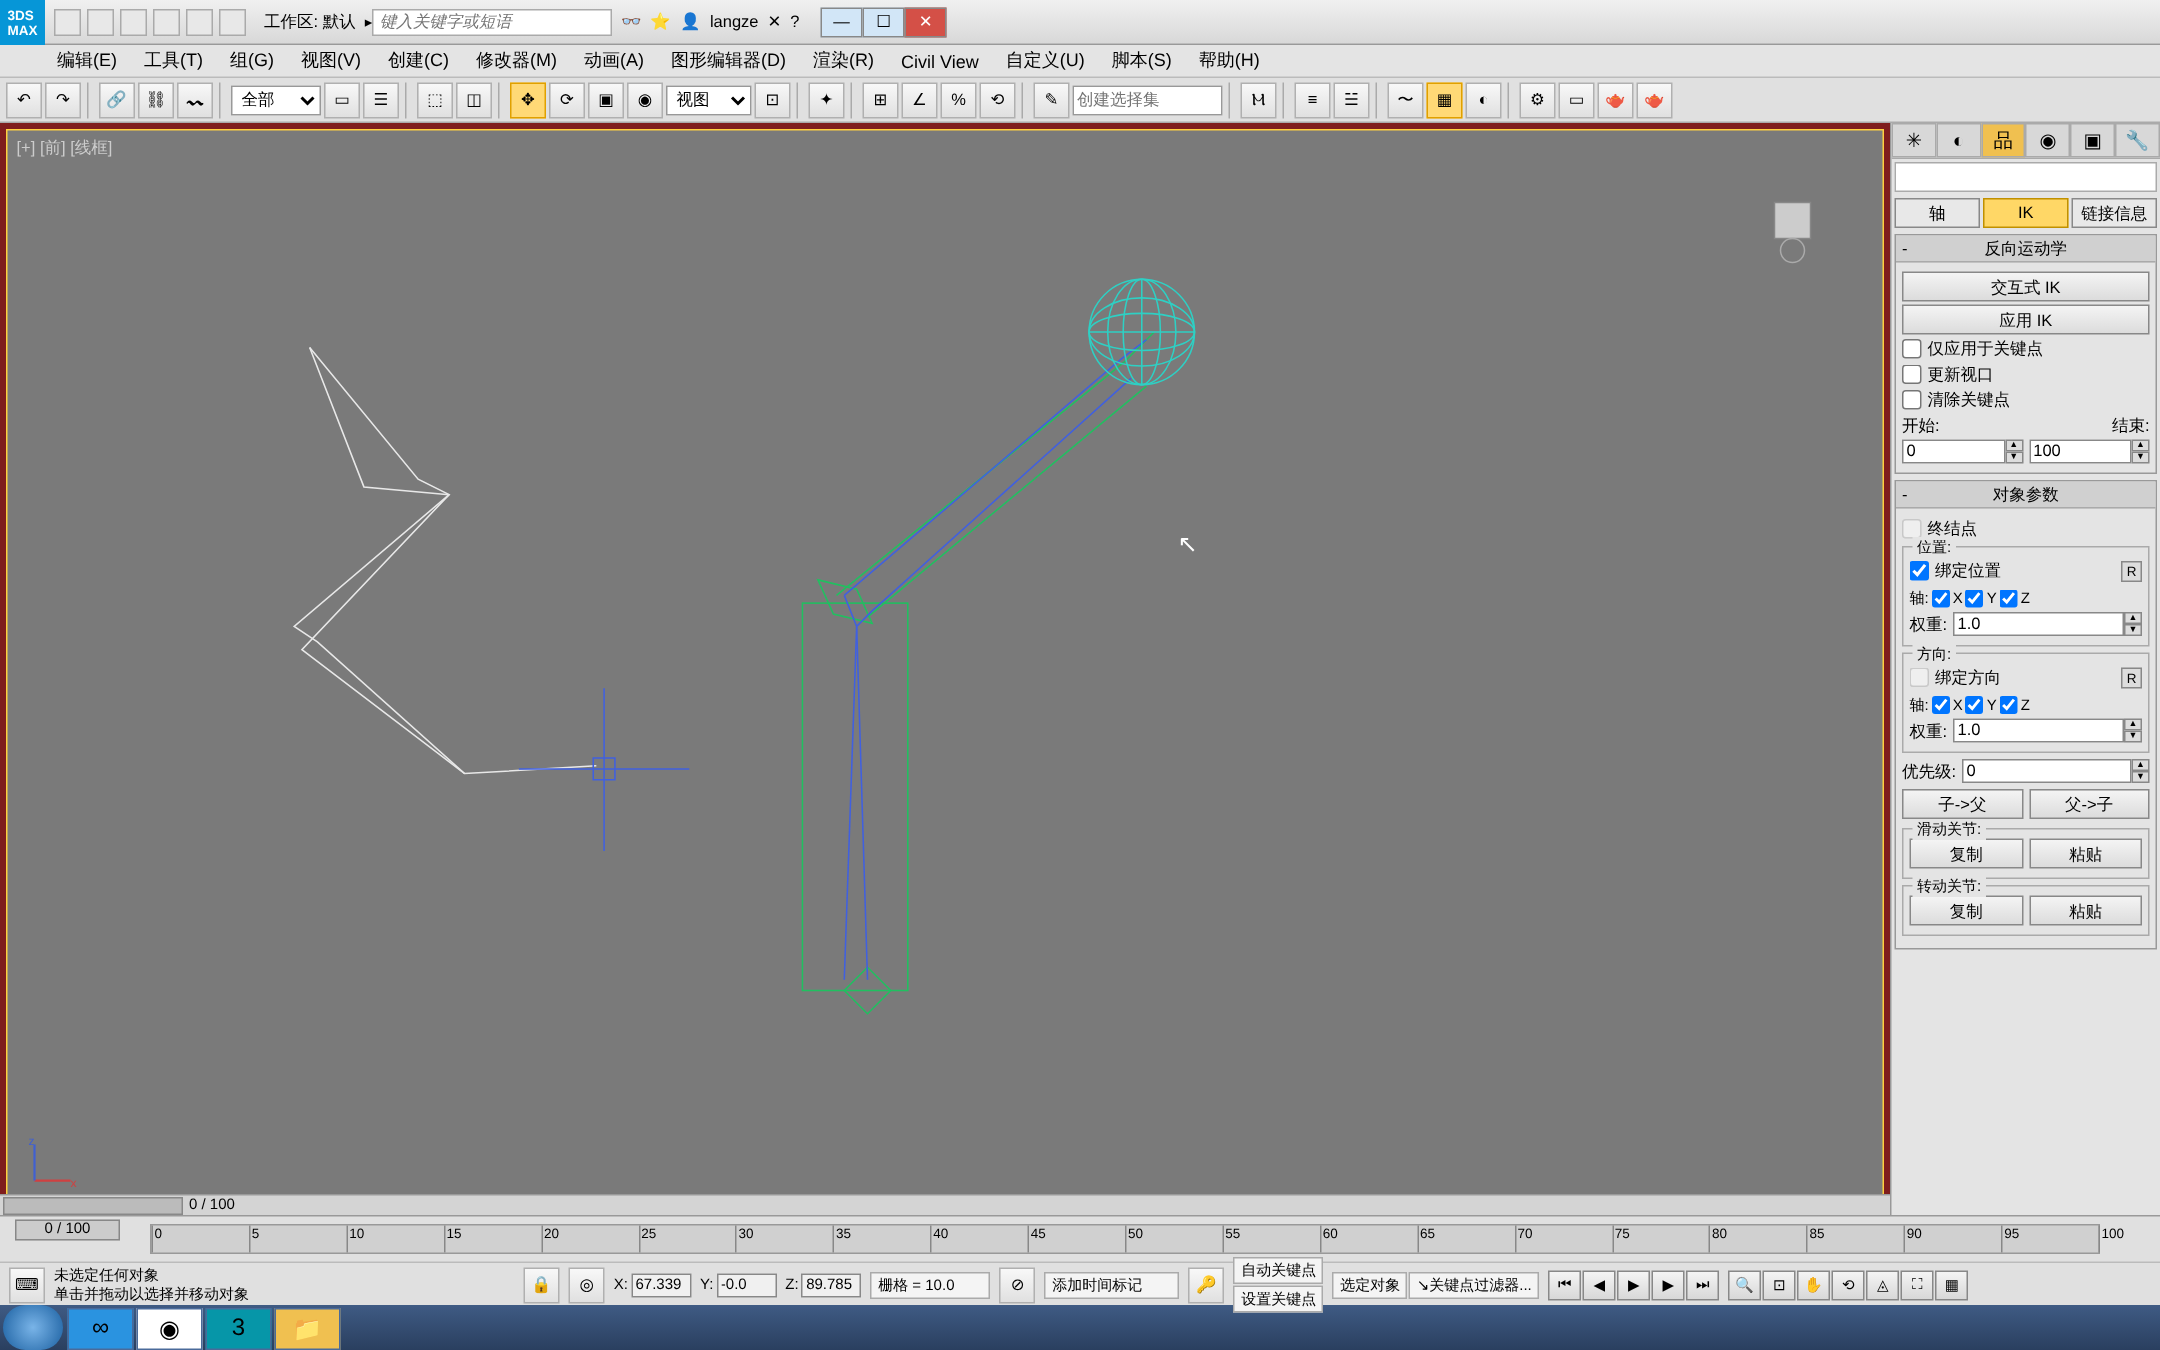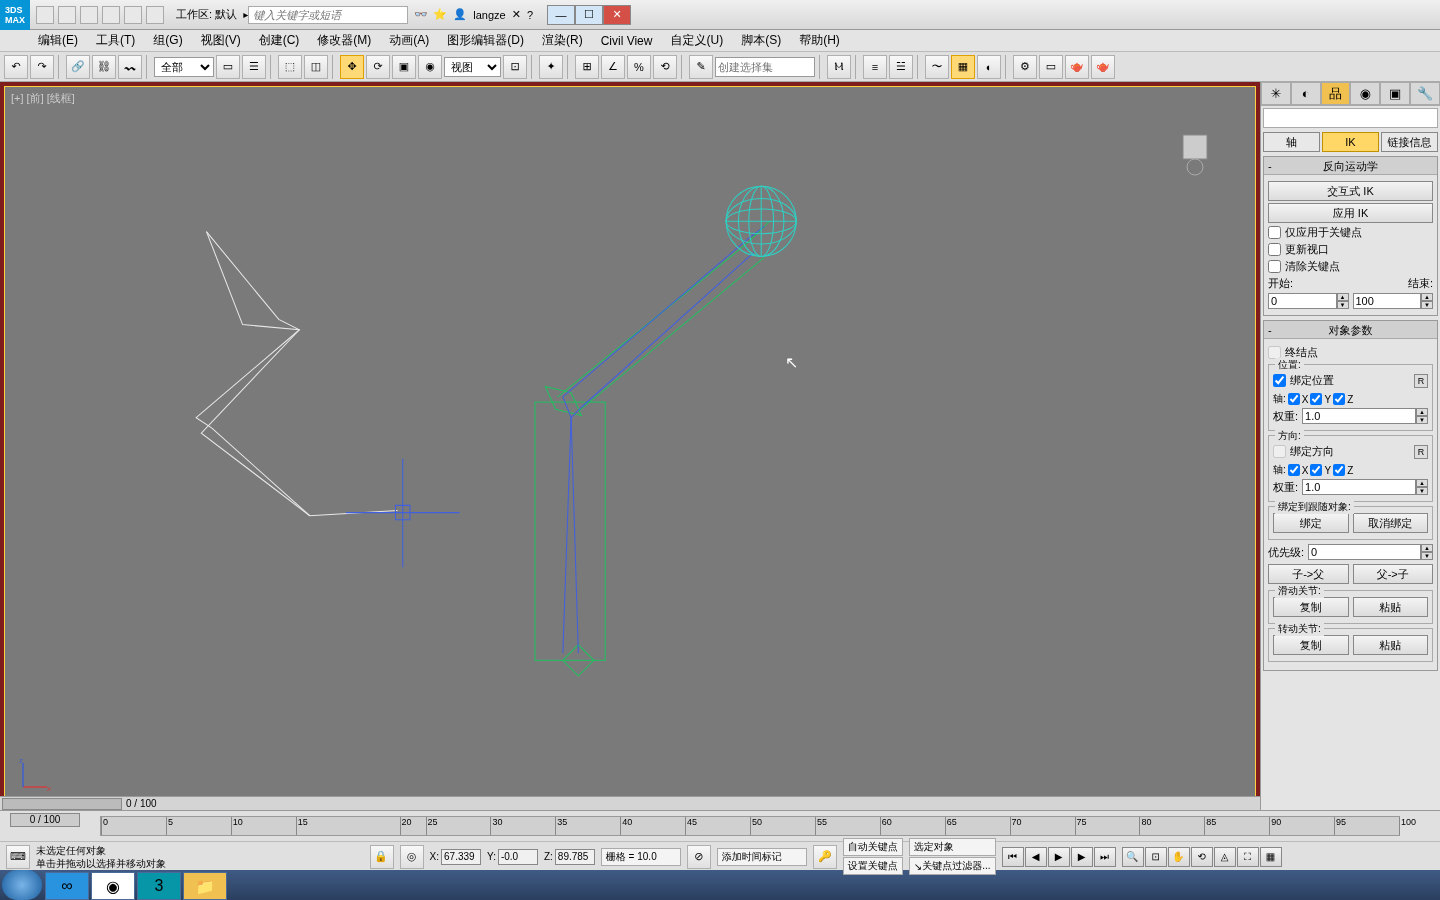--- a/index.html
+++ b/index.html
@@ -350,27 +350,20 @@
               <div class="spinner">
                 <input value="1.0" style="">
                 <div class="sp-btns">
                   <div>▲</div>
                   <div>▼</div>
                 </div>
               </div>
             </div>
         </div>
 
-        <div class="ro-group">
-          <div class="ro-group-title">绑定到跟随对象:</div>
-          <div class="ro-btn-row">
-            <button class="ro-btn">绑定</button>
-            <button class="ro-btn">取消绑定</button>
-          </div>
-        </div>
 
         <div class="ro-row">
             <span class="ro-label">优先级:</span>
             <div class="spinner">
               <input value="0" style="">
               <div class="sp-btns">
                 <div>▲</div>
                 <div>▼</div>
               </div>
             </div>
@@ -400,21 +393,21 @@
 </div>
 
 <div class="bottom">
   <div class="timeline">
     <div class="tl-slider">0 / 100</div>
     <div class="tl-ruler" id="ruler">
         <div class="tl-tick" style="left: 0%;">0</div>
         <div class="tl-tick" style="left: 5%;">5</div>
         <div class="tl-tick" style="left: 10%;">10</div>
         <div class="tl-tick" style="left: 15%;">15</div>
-        <div class="tl-tick" style="left: 20%; margin-left: 39px;">20</div>
+        <div class="tl-tick" style="left: 20%;">20</div>
         <div class="tl-tick" style="left: 25%;">25</div>
         <div class="tl-tick" style="left: 30%;">30</div>
         <div class="tl-tick" style="left: 35%;">35</div>
         <div class="tl-tick" style="left: 40%;">40</div>
         <div class="tl-tick" style="left: 45%;">45</div>
         <div class="tl-tick" style="left: 50%;">50</div>
         <div class="tl-tick" style="left: 55%;">55</div>
         <div class="tl-tick" style="left: 60%;">60</div>
         <div class="tl-tick" style="left: 65%;">65</div>
         <div class="tl-tick" style="left: 70%;">70</div>
@@ -448,21 +441,21 @@
         <input value="89.785" style="">
       </div>
     <div class="status-field" style="width:80px">栅格 = 10.0</div>
     <div class="tb-btn">⊘</div>
     <div class="status-field" style="width:90px">添加时间标记</div>
     <div class="tb-btn">🔑</div>
     <div style="display:flex;flex-direction:column;gap:1px">
       <div class="status-field">自动关键点</div>
       <div class="status-field">设置关键点</div>
     </div>
-    <div style="display:flex;flex-direction:column;gap:1px">
+    <div style="display:flex;gap:1px">
       <div class="status-field">选定对象</div>
       <div class="status-field">
           <span>↘ </span>
           <span>关键点过滤器...</span>
         </div>
     </div>
     <div class="play-btns">
       <div class="play-btn">⏮</div>
       <div class="play-btn">◀</div>
       <div class="play-btn">▶</div>

